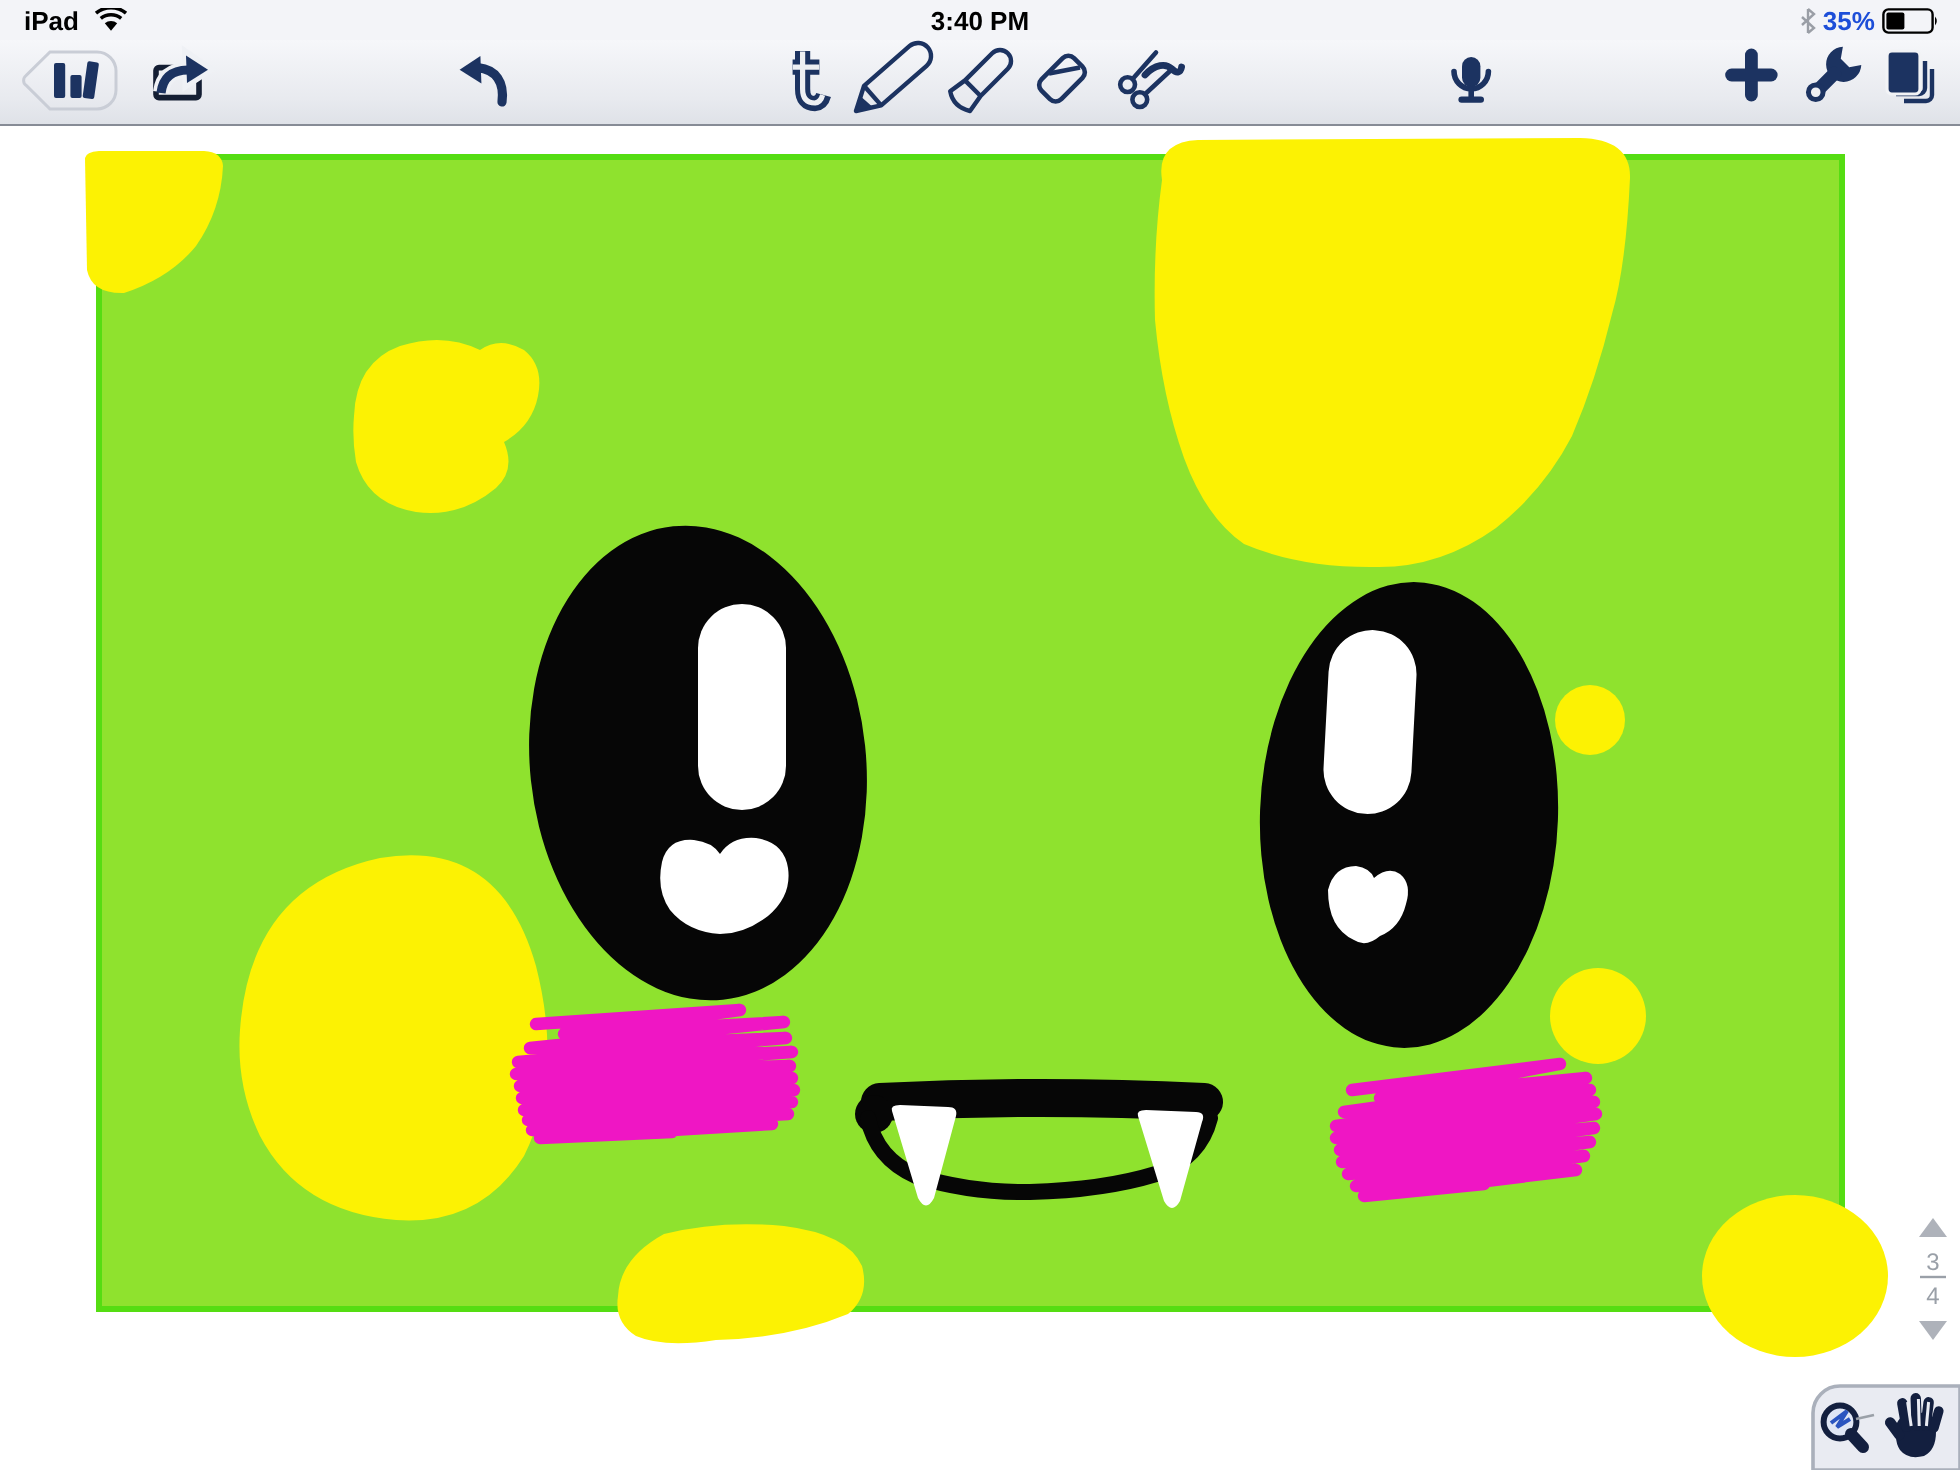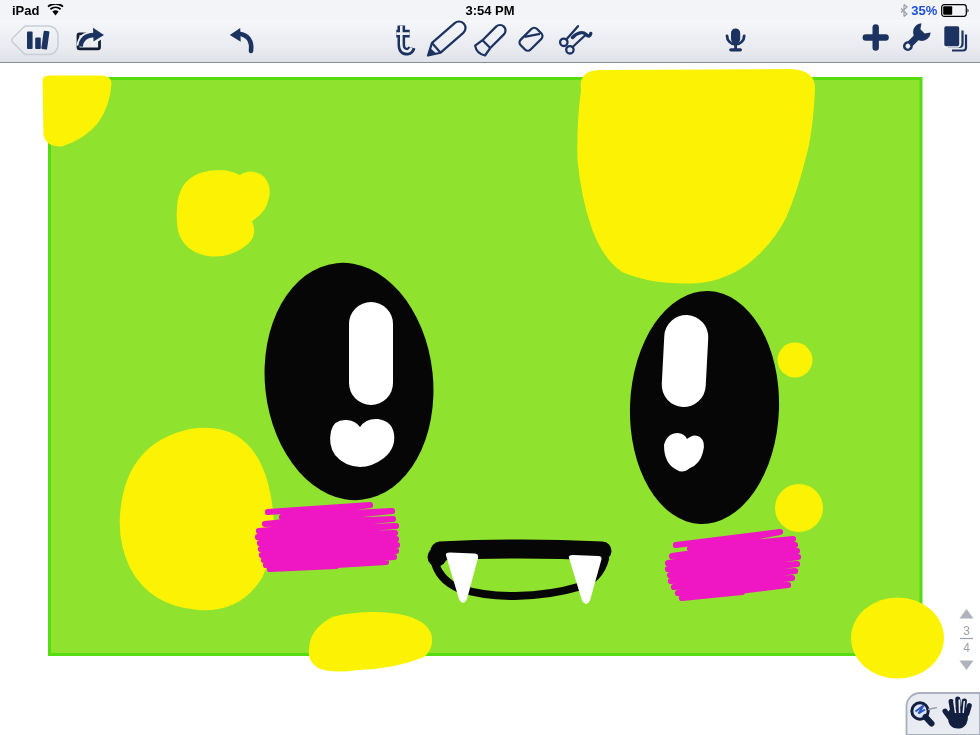--- a/index.html
+++ b/index.html
@@ -14,21 +14,21 @@
   .page{position:absolute;left:0;top:63px;width:980px;height:672px;background:#fff;}
 </style>
 </head>
 <body>
 <div class="status">
   <span class="lft">iPad&nbsp;&nbsp;<svg width="17" height="12" viewBox="0 0 17 12" style="vertical-align:-1px">
         <path d="M8.5 11.4 L5.4 7.6 a4.9 4.9 0 0 1 6.2 0 Z" fill="#000"></path>
         <path d="M3.4 5.2 a8 8 0 0 1 10.2 0" fill="none" stroke="#000" stroke-width="1.8"></path>
         <path d="M1 2.6 a11.7 11.7 0 0 1 15 0" fill="none" stroke="#000" stroke-width="1.8"></path>
       </svg></span>
-  <span class="ctr">3:54 PM</span>
+  <span class="ctr">3:40 PM</span>
   <span class="rgt"><svg width="8" height="13" viewBox="0 0 8 13" style="vertical-align:-2px">
         <path d="M4 0.5 L4 12.5 M4 0.5 L7 3 L1 8.5 M4 12.5 L7 10 L1 4.5" stroke="#9a9ea6" stroke-width="1.2" fill="none"></path>
       </svg>&nbsp;35%&nbsp;<svg width="29" height="13" viewBox="0 0 29 13" style="vertical-align:-2px">
         <rect x="0.7" y="0.7" width="24.6" height="11.6" rx="2.5" fill="none" stroke="#000" stroke-width="1.2"></rect>
         <rect x="2.2" y="2.2" width="9" height="8.6" rx="1" fill="#000"></rect>
         <path d="M26.5 4.2 a3.4 3.4 0 0 1 0 4.6 Z" fill="#000"></path>
       </svg></span>
 </div>
 
 <div class="toolbar">

